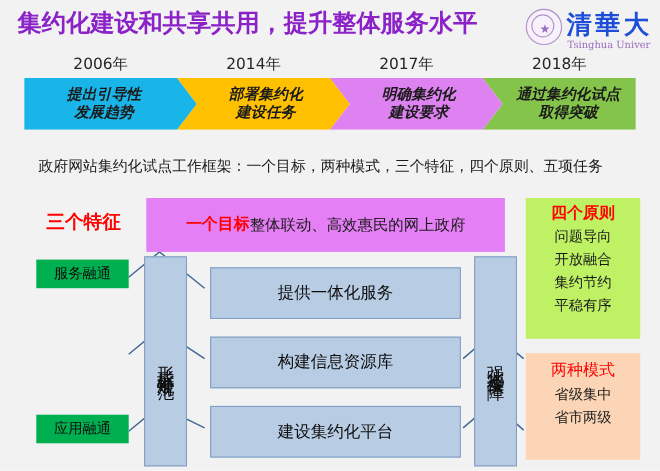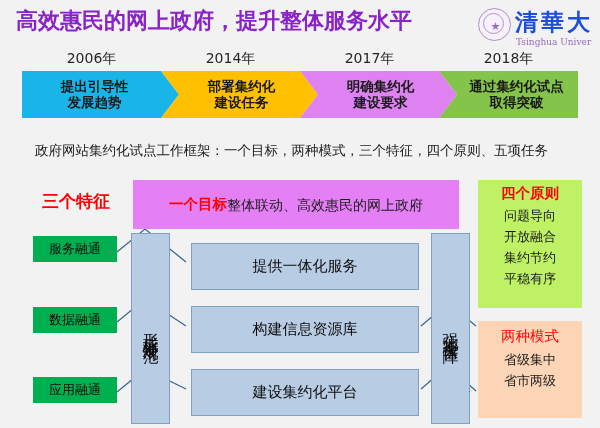--- a/index.html
+++ b/index.html
@@ -106,20 +106,21 @@
   }
   .tl-chevron .tl-label {
     font-size: 13.5px;
     font-weight: bold;
     color: #1a1a1a;
     text-align: center;
     line-height: 1.18;
     white-space: nowrap;
     position: relative;
     z-index: 2;
+    font-style: italic;
   }
   .tl-shape {
     position: absolute;
     left: 0; top: 0;
     width: 100%; height: 100%;
     z-index: 1;
   }
 
   
   #subtitle {
@@ -249,21 +250,21 @@
   }
   .mode-item {
     font-size: 13px; color: #1a1a1a;
     white-space: nowrap; line-height: 1.62;
   }
 </style>
 </head>
 <body>
 
 <div id="slide-header">
-  <div id="slide-title">高效惠民的网上政府，提升整体服务水平</div>
+  <div id="slide-title">集约化建设和共享共用，提升整体服务水平</div>
 
   <div id="logo-block">
     <div id="logo-seal">
       <div id="logo-seal-inner"></div>
       <div id="logo-seal-star">★</div>
     </div>
     <div id="logo-wordmark">清華大</div>
     <div id="logo-sub">Tsinghua Univer</div>
   </div>
 </div>
@@ -326,21 +327,20 @@
   </svg>
 
   <div class="d-box" id="goal-box">
     <div id="goal-title">一个目标</div>
     <div id="goal-sub">整体联动、高效惠民的网上政府</div>
   </div>
 
   <div class="d-box" id="feature-heading">三个特征</div>
 
   <div class="d-box feat-chip" id="feat-chip-0">服务融通</div>
-  <div class="d-box feat-chip" id="feat-chip-1">数据融通</div>
   <div class="d-box feat-chip" id="feat-chip-2">应用融通</div>
 
   <div class="d-box pillar" id="pillar-left">
     <span class="pillar-text">形成标准规范</span>
   </div>
   <div class="d-box pillar" id="pillar-right">
     <span class="pillar-text">强化安全保障</span>
   </div>
 
   <div class="d-box task-box" id="task-box-0">提供一体化服务</div>

